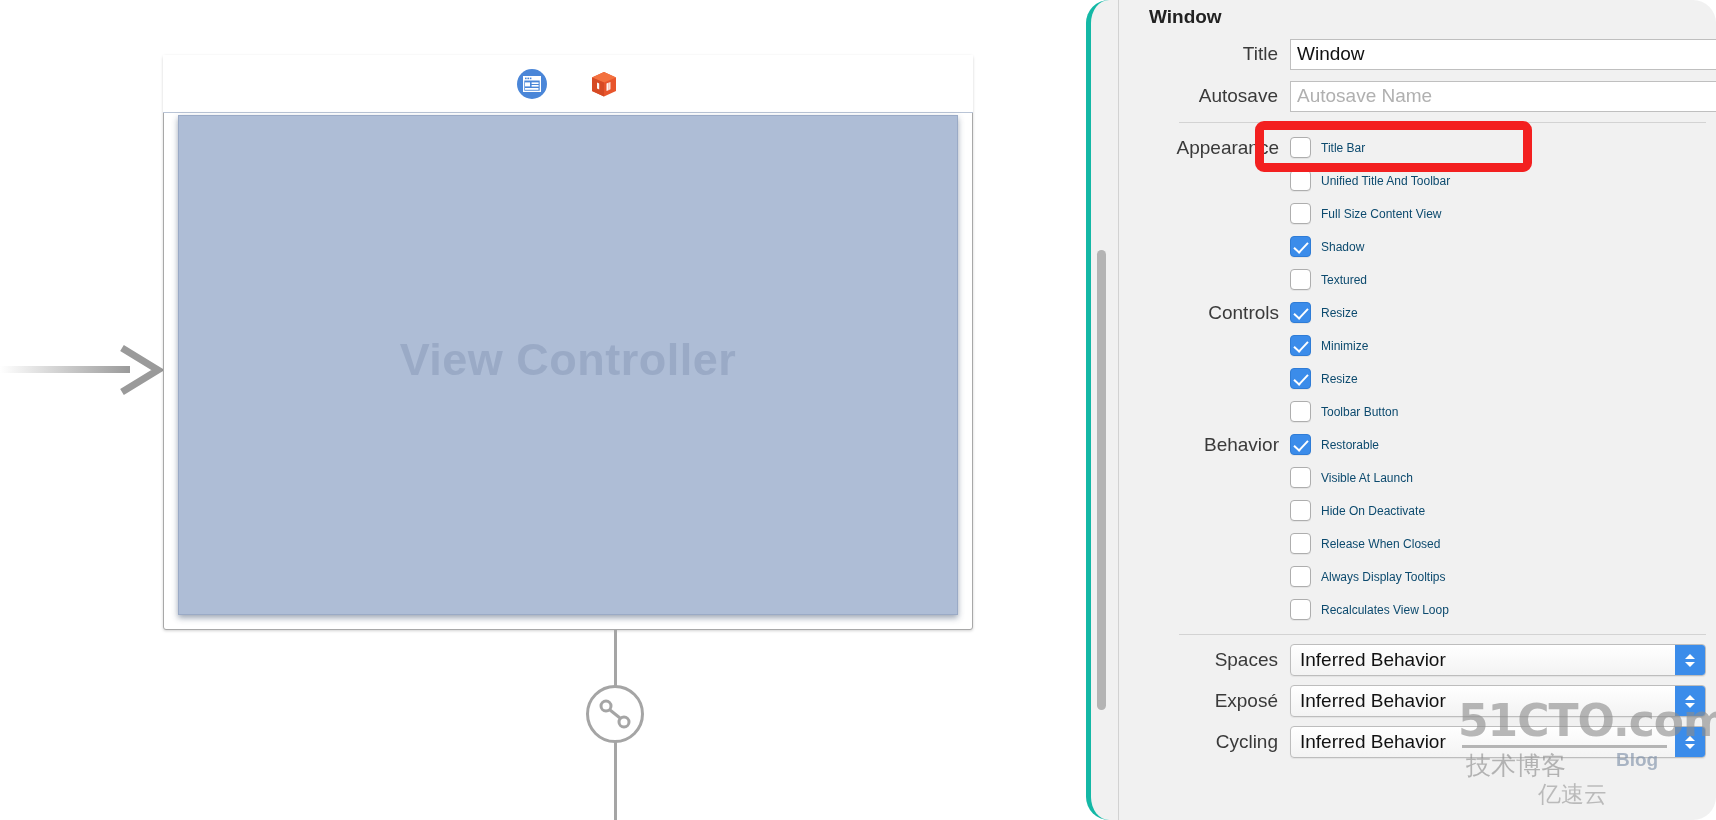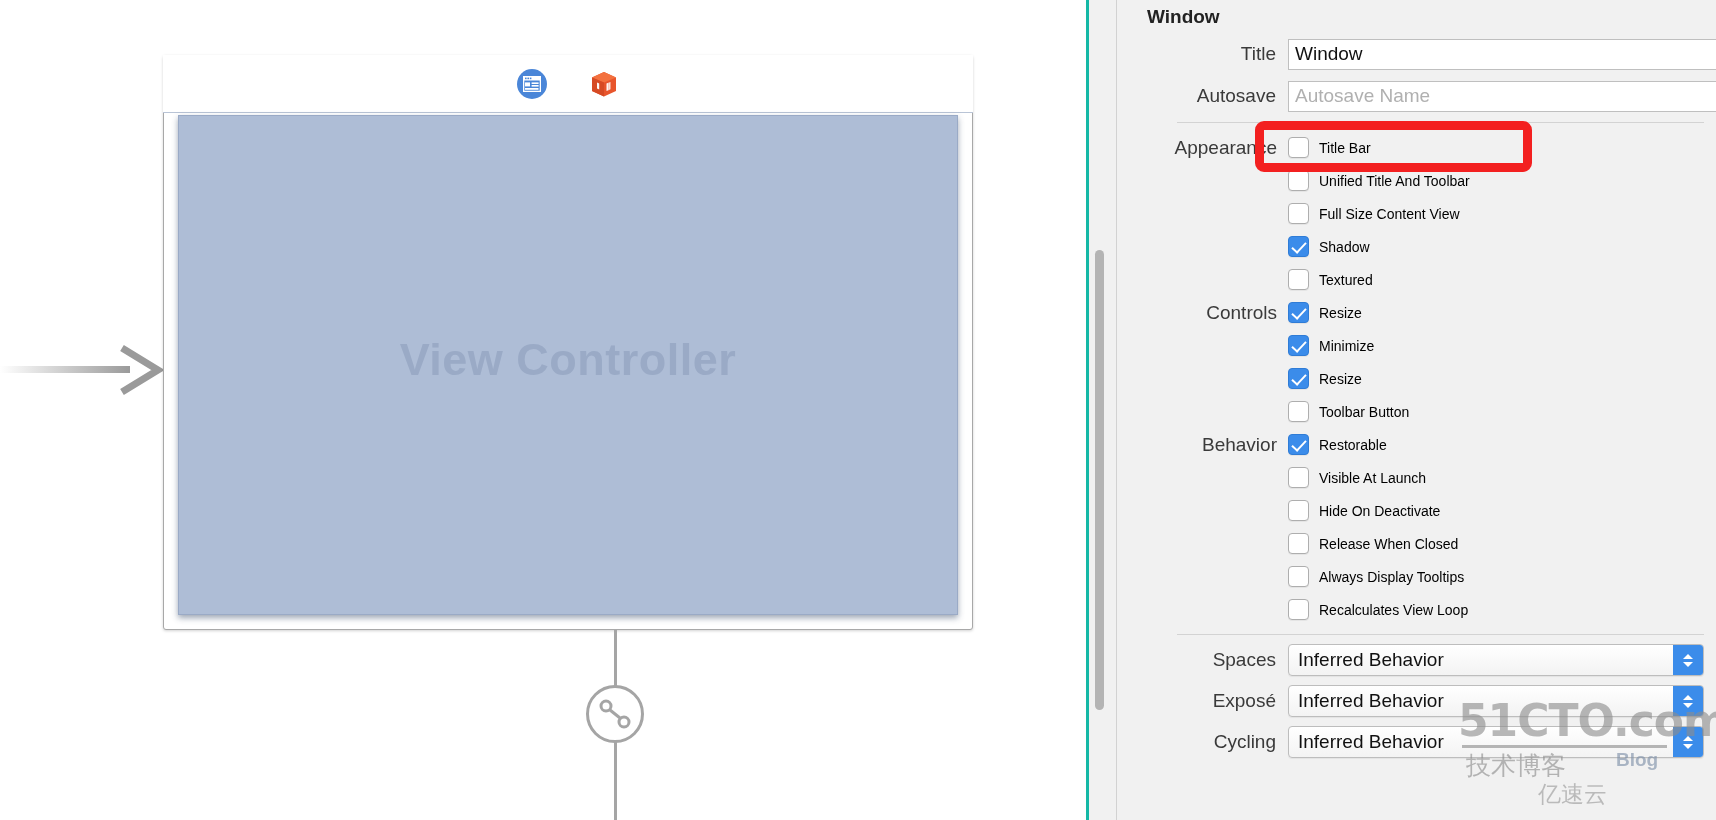--- a/index.html
+++ b/index.html
@@ -82,21 +82,22 @@
     position: absolute; left: 614px; top: 740px;
     width: 3px; height: 80px;
     background: #a5a5a5;
   }
 
   
   .inspector {
     position: absolute; left: 1086px; top: 0;
     width: 630px; height: 820px;
     background: #f1f1f1;
-    border-left: 3px solid #14b8a6;
+    border-left: 5px solid #14b8a6;
+    border-radius: 23px;
   }
   .panel-scrollbar {
     position: absolute; left: 6px; top: 250px;
     width: 9px; height: 460px;
     background: #b4b4b4;
     border-radius: 5px;
   }
   .panel-inner {
     position: absolute; left: 27px; top: 0;
     width: 603px; height: 820px;
@@ -155,21 +156,21 @@
   }
   .cbox.checked::after {
     content: "";
     position: absolute; left: 6px; top: 2px;
     width: 6px; height: 12px;
     border: solid #fff;
     border-width: 0 2.6px 2.6px 0;
     transform: rotate(43deg);
   }
   .check-text {
-    font-size: 14px; color: #000000;
+    font-size: 12px; color: #0c4a6e;
     margin-left: 10px;
     white-space: nowrap;
   }
 
   .select-row {
     display: flex; align-items: center;
     height: 34px; margin-bottom: 7px;
   }
   .select-label {
     width: 156px; text-align: right; padding-right: 12px;

